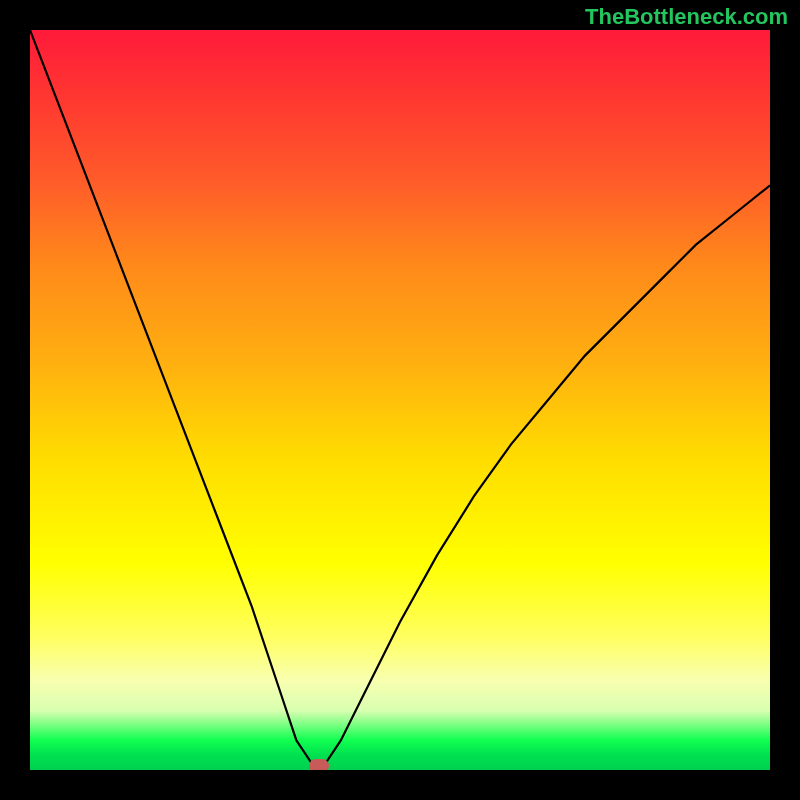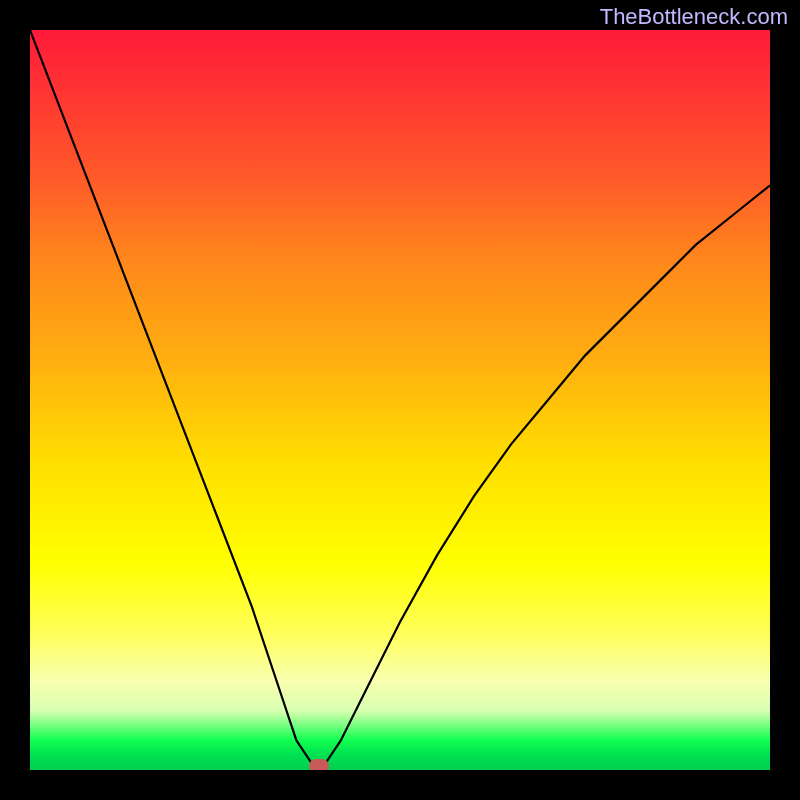--- a/index.html
+++ b/index.html
@@ -8,23 +8,23 @@
     width: 800px;
     height: 800px;
     background: #000;
     position: relative;
     font-family: Arial, Helvetica, sans-serif;
   }
   .watermark {
     position: absolute;
     top: 4px;
     right: 12px;
-    color: #c4b5fd;
+    color: #22c55e;
     font-size: 22px;
-    font-weight: 400;
+    font-weight: 700;
     z-index: 10;
   }
   .plot-area {
     position: absolute;
     left: 30px;
     top: 30px;
     width: 740px;
     height: 740px;
     overflow: hidden;
   }

